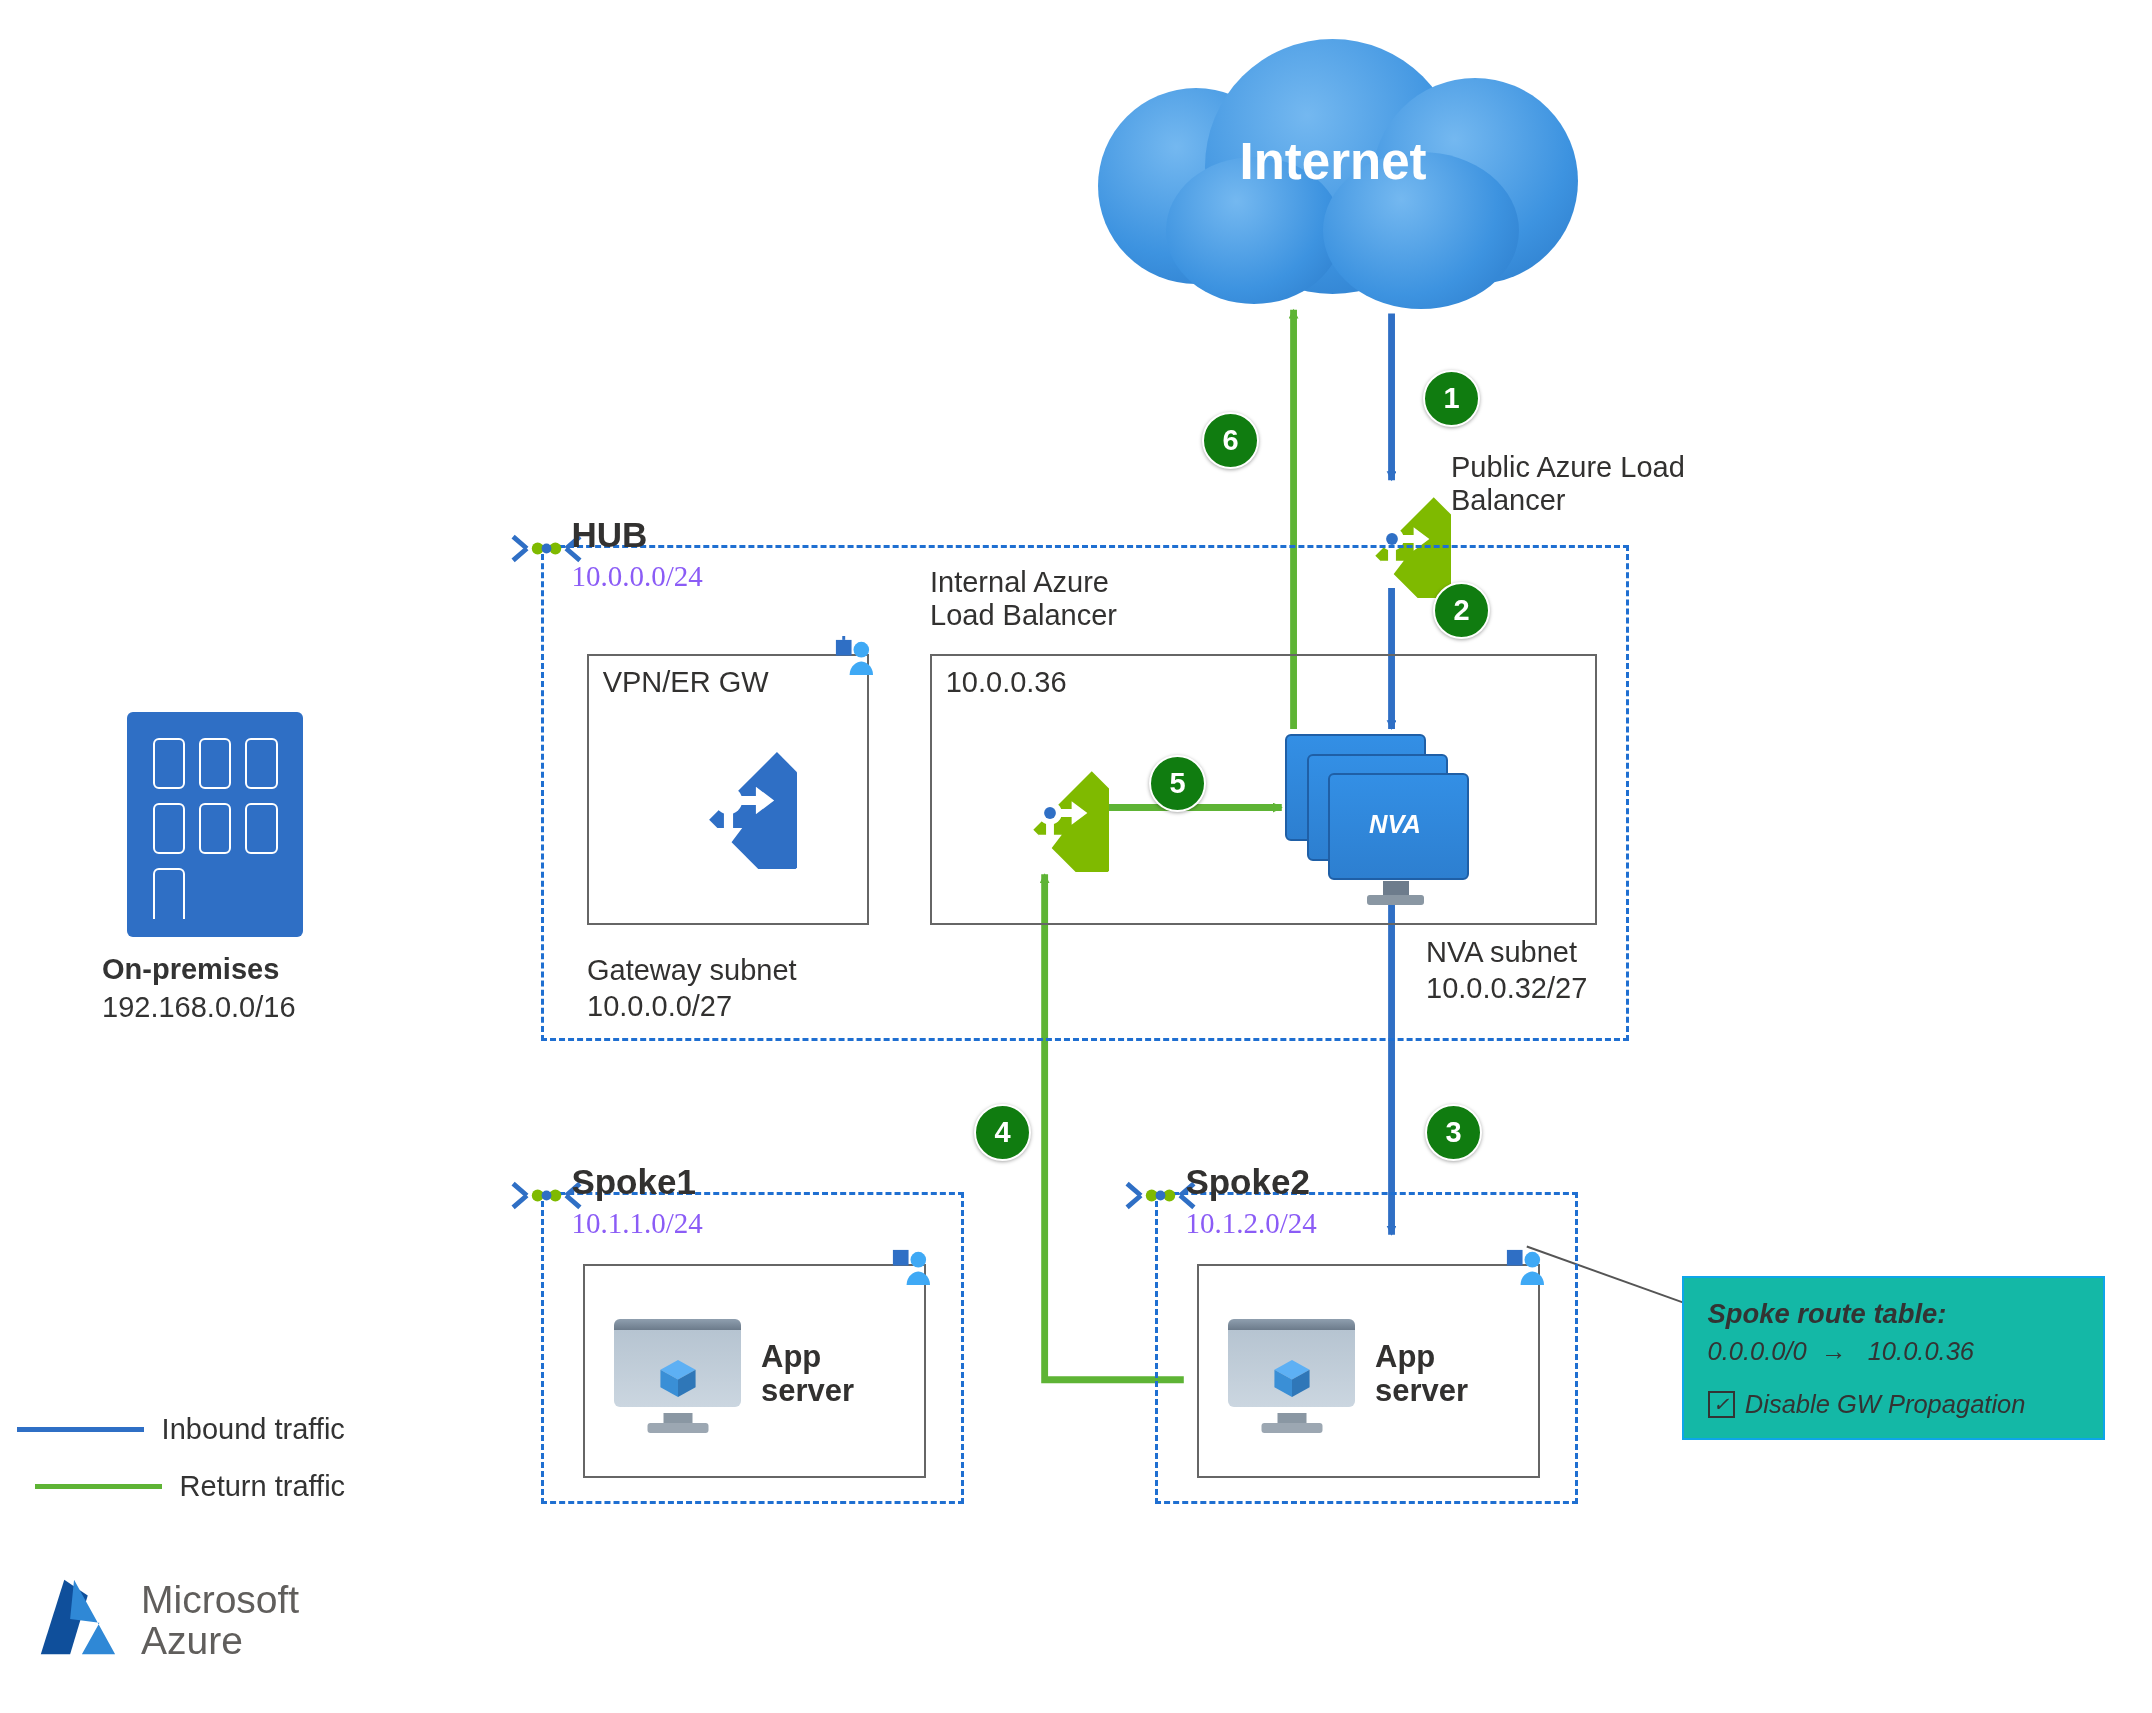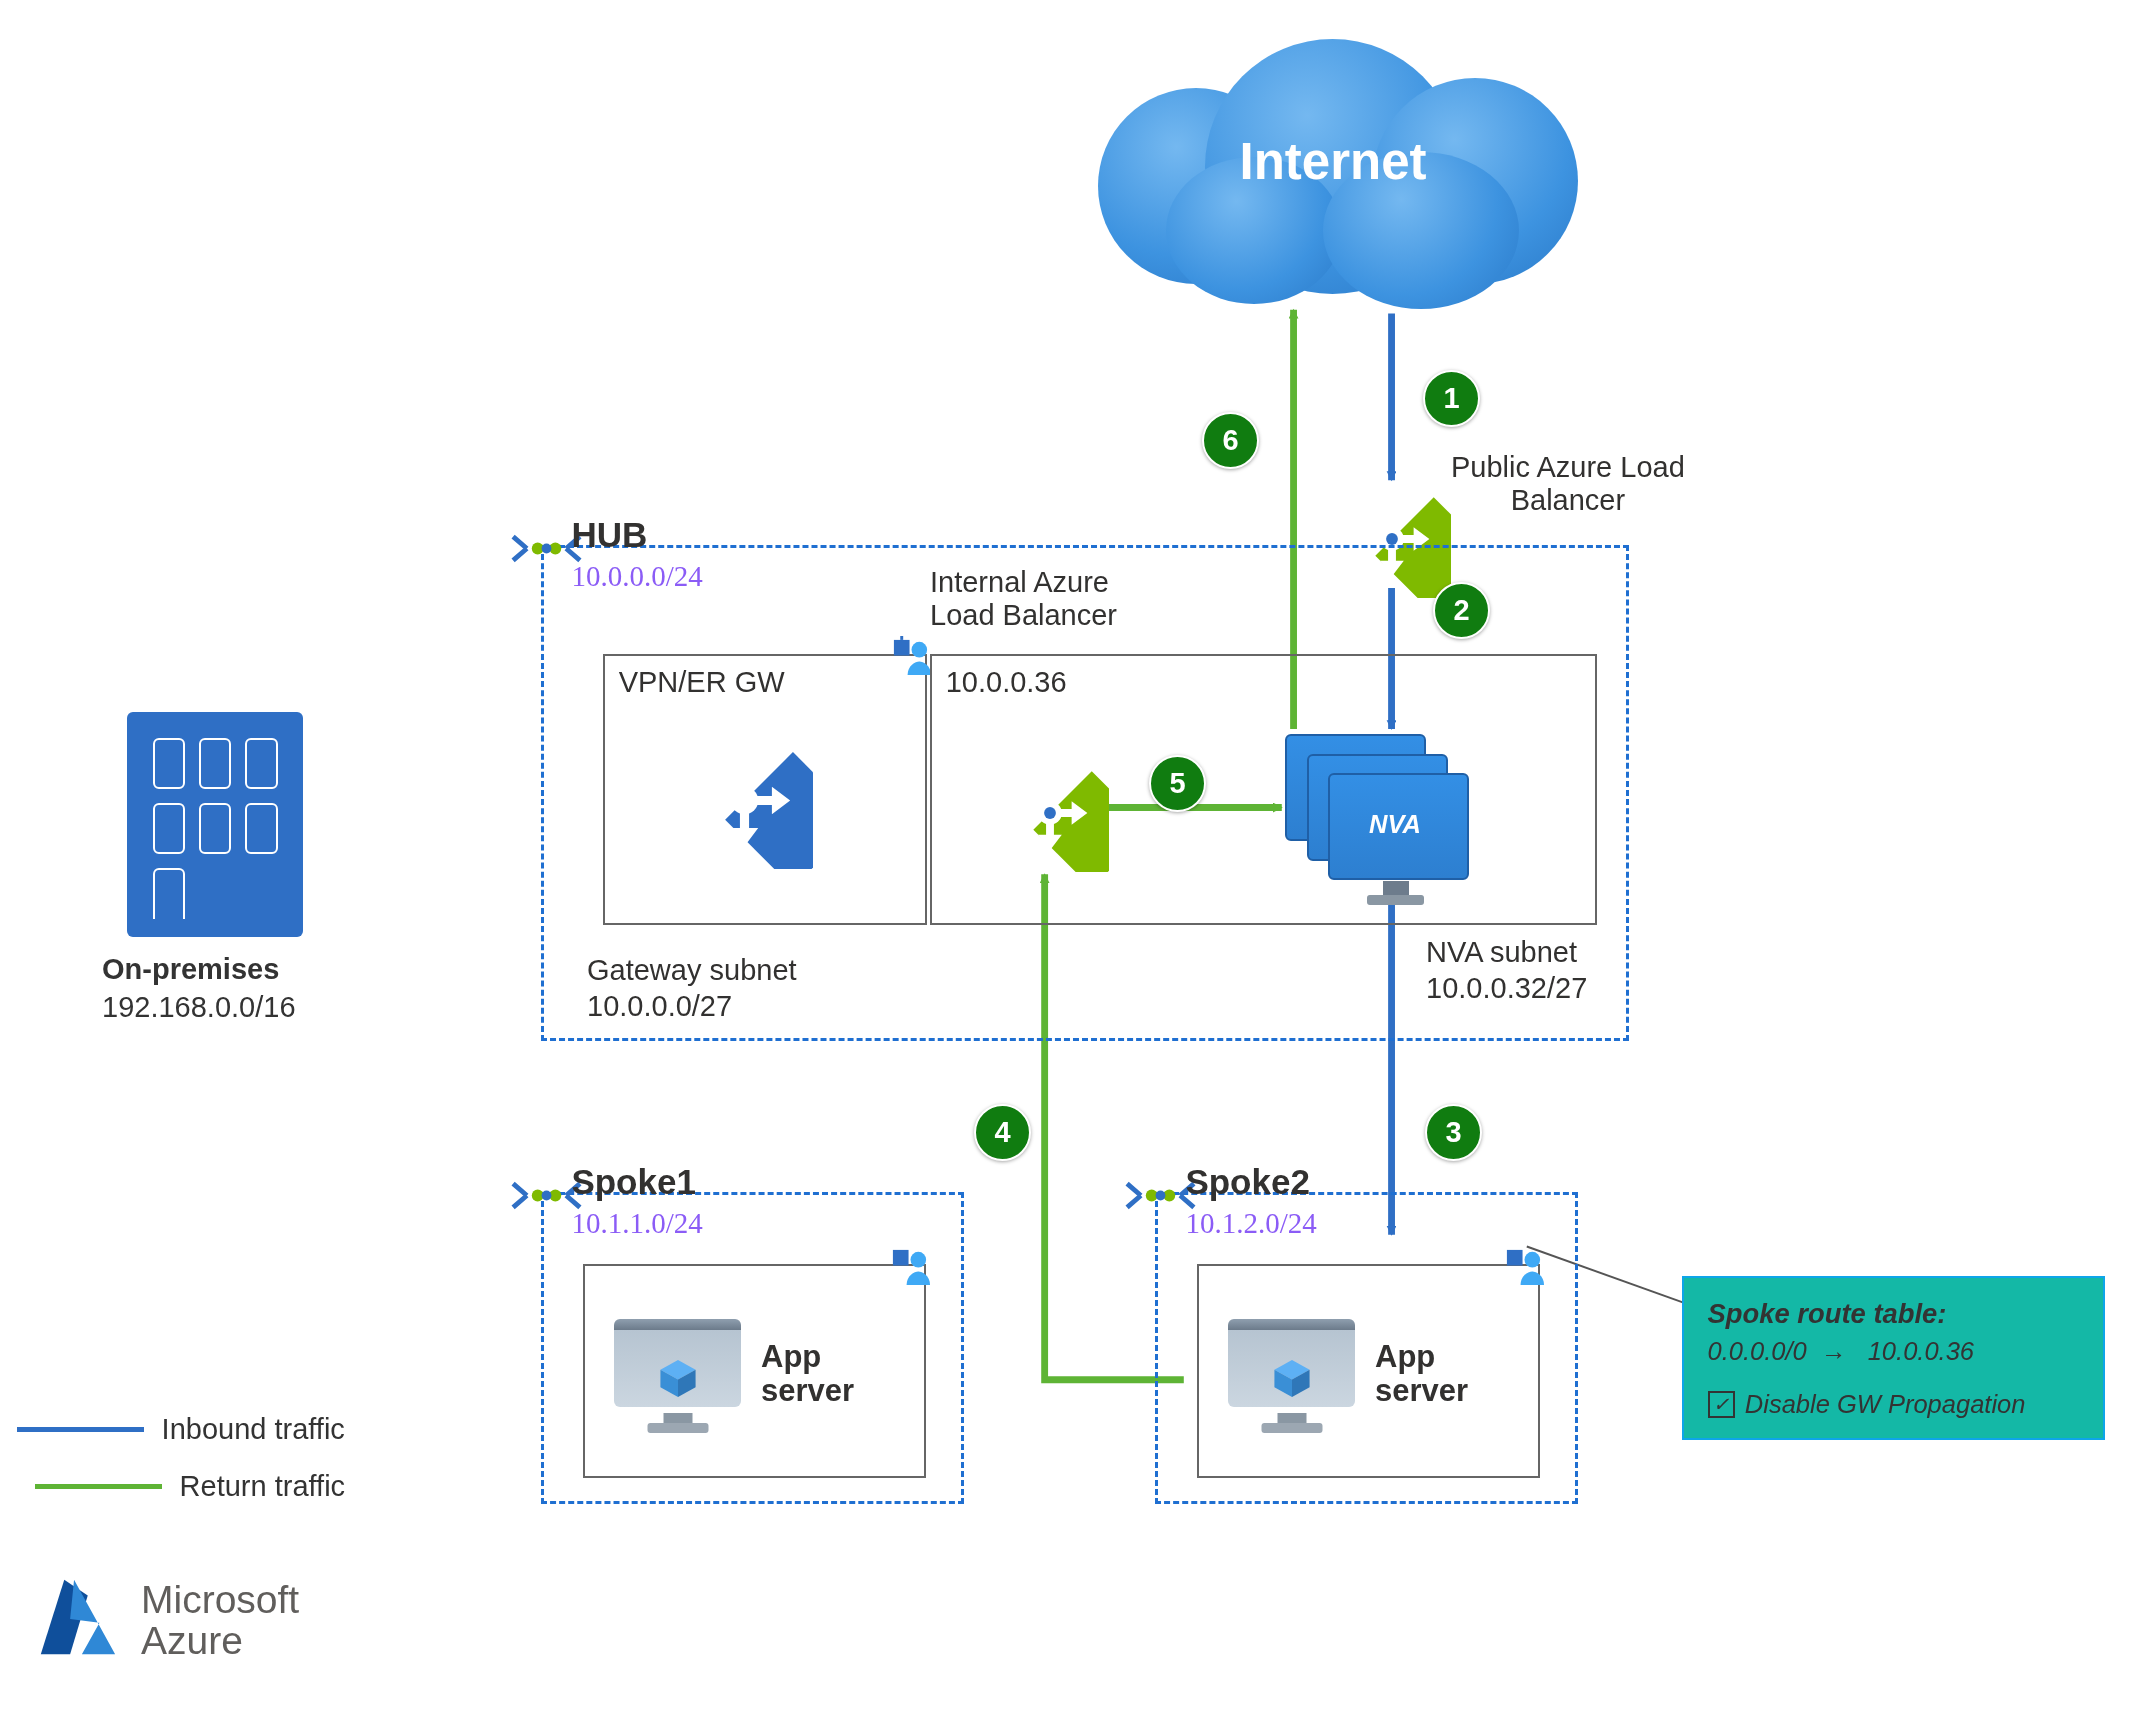--- a/index.html
+++ b/index.html
@@ -291,37 +291,37 @@
     <svg width="118" height="118" viewBox="0 0 120 120">
       <rect x="60" y="0" width="84" height="84" transform="rotate(45 60 60)" fill="#7FBA00"></rect>
       <circle cx="60" cy="60" r="12" fill="#fff"></circle>
       <circle cx="60" cy="60" r="6" fill="#2f6fc5"></circle>
       <path d="M60 22 l-12 16 h8 v12 h8 v-12 h8 z" fill="#fff" transform="rotate(0 60 60)"></path>
       <path d="M60 22 l-12 16 h8 v12 h8 v-12 h8 z" fill="#fff" transform="rotate(90 60 60)"></path>
       <path d="M60 22 l-12 16 h8 v12 h8 v-12 h8 z" fill="#fff" transform="rotate(180 60 60)"></path>
       <path d="M60 22 l-12 16 h8 v12 h8 v-12 h8 z" fill="#fff" transform="rotate(270 60 60)"></path>
     </svg>
   </div>
-  <div class="abs small-label" style="left:1451px; top:451px; white-space:pre-line; line-height:1.15;text-align:center;">Public Azure Load
+  <div class="abs small-label" style="left:1451px; top:451px; white-space:pre-line; line-height:1.15;">Public Azure Load
 Balancer</div>
 
   <div class="abs vnet-box" style="left:541px; top:545px; width:1088px; height:496px;">
     <div class="vnet-peer-icon">
       <svg width="71" height="55" viewBox="0 0 72 56">
         <path d="M16 28 L2 16 M16 28 L2 40" stroke="#2f6fc5" stroke-width="5" fill="none"></path>
         <path d="M56 28 L70 16 M56 28 L70 40" stroke="#2f6fc5" stroke-width="5" fill="none"></path>
         <circle cx="27" cy="28" r="6" fill="#7FBA00"></circle>
         <circle cx="45" cy="28" r="6" fill="#7FBA00"></circle>
         <circle cx="36" cy="28" r="5" fill="#2f6fc5"></circle>
       </svg>
     </div>
     <div class="vnet-title">HUB</div>
     <div class="vnet-subtitle">10.0.0.0/24</div>
 
-    <div class="abs subnet-box" style="left:59px; top:106px; width:324px; height:271px;">
+    <div class="abs subnet-box" style="left:43px; top:106px; width:282px; height:271px;">
       <div class="abs subnet-top-label" style="left:13.7px; top:9.8px;">VPN/ER GW</div>
       <div class="abs user-pin" style="right:-7.8px; top:-19.6px;">
         <svg width="43" height="43" viewBox="0 0 44 44">
           <rect x="4" y="4" width="16" height="16" fill="#2f6fc5"></rect>
           <path d="M12 4 v-10" stroke="#2f6fc5" stroke-width="3"></path>
           <circle cx="30" cy="14" r="8" fill="#3fa9f5"></circle>
           <path d="M18 40 c0-10 8-14 12-14 s12 4 12 14 z" fill="#3fa9f5"></path>
         </svg>
       </div>
       <div class="abs router-blue" style="left:71px; top:76px;">

